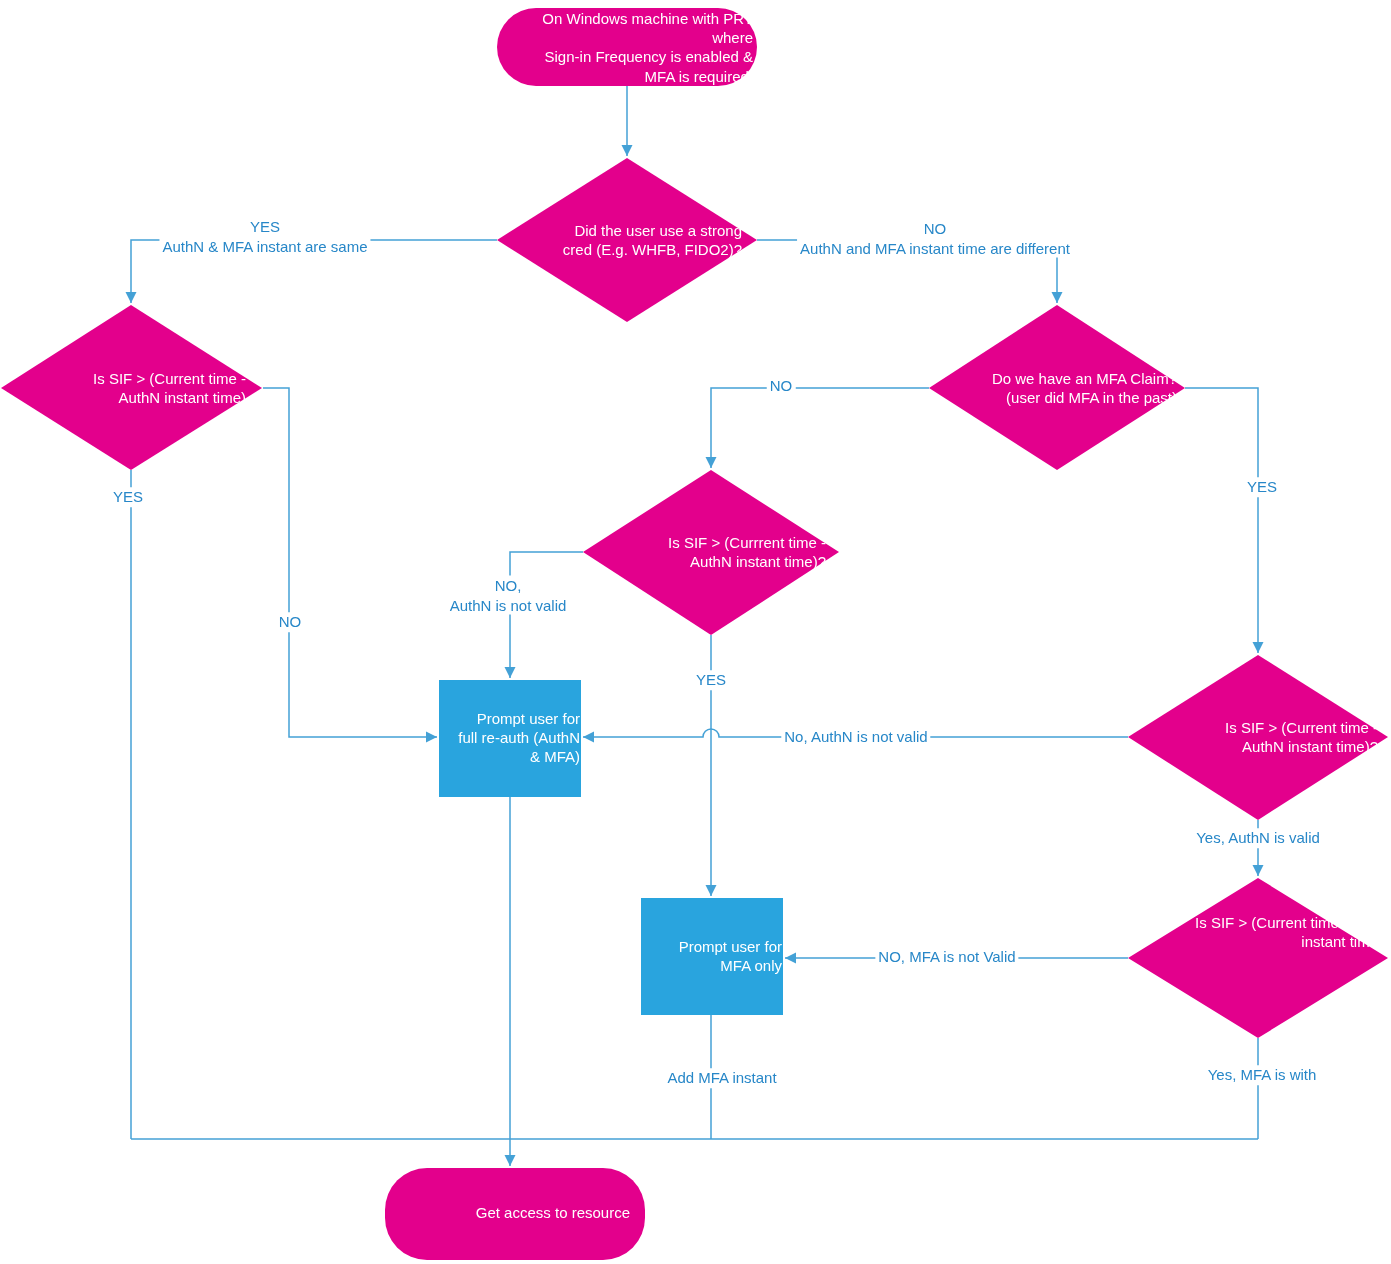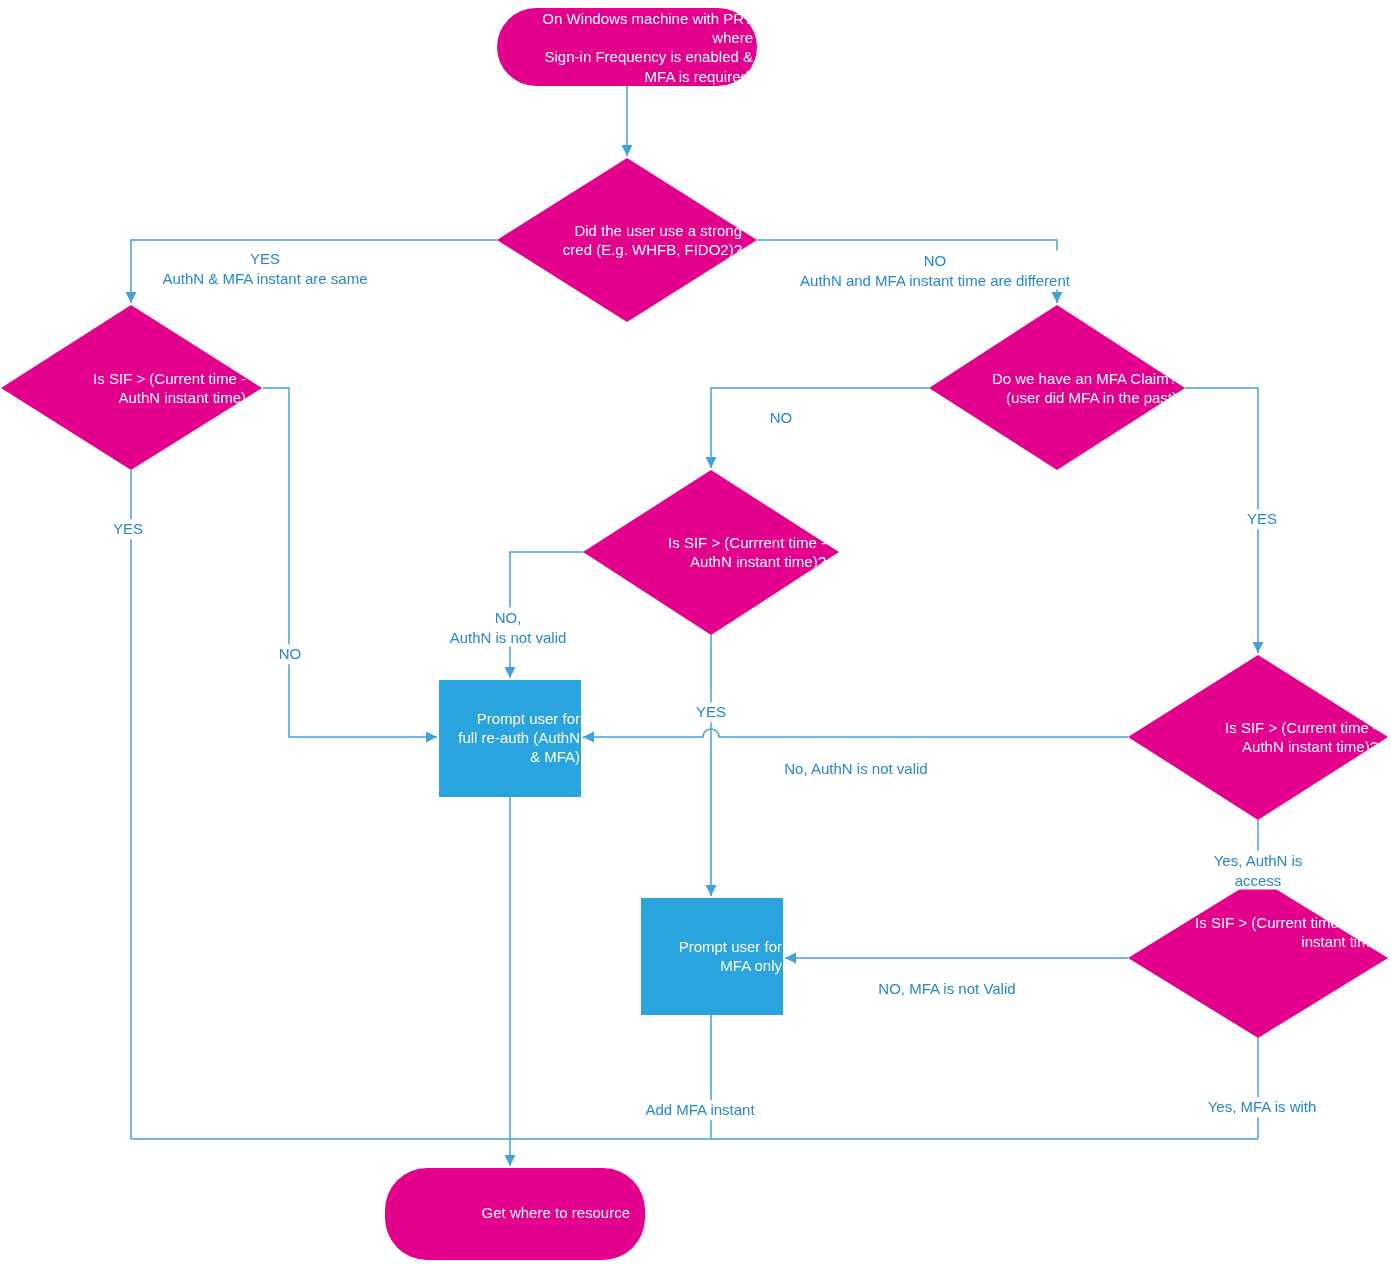--- a/index.html
+++ b/index.html
@@ -23,21 +23,21 @@
   .edge{stroke:var(--line-blue,#44a1d6);stroke-width:1.5;fill:none;}
   .node-text{
     position:absolute;transform:translate(-50%,-50%);
     color:#ffffff;text-align:right;white-space:pre-line;
     font-size:15px;line-height:1.28;pointer-events:none;
   }
   .edge-label{
     position:absolute;transform:translate(-50%,-50%);
     color:var(--label-blue,#2787c8);text-align:center;white-space:pre-line;
     font-size:15px;line-height:1.3;background:var(--background,#fff);
-    padding:0 3px;pointer-events:none;margin-top:32px;
+    padding:0 3px;pointer-events:none;
   }
 </style>
 </head>
 <body>
 
 <div id="canvas">
 
   <svg id="wires" width="1391" height="1264" viewBox="0 0 1391 1264">
     <defs>
       <marker id="arrow" viewBox="0 0 10 10" refX="10" refY="5" markerWidth="7.5" markerHeight="7.5" orient="auto-start-reverse">
@@ -89,32 +89,32 @@
 AuthN instant time)?</div>
   <div class="node-text" style="left:1258px;top:737px;width:240px">Is SIF &gt; (Current time -
 AuthN instant time)?</div>
   <div class="node-text" style="left:1258px;top:932px;width:250px">Is SIF &gt; (Current time - MFA
 instant time)</div>
   <div class="node-text" style="left:510px;top:738px;width:140px">Prompt user for
 full re-auth (AuthN
 &amp; MFA)</div>
   <div class="node-text" style="left:712px;top:956px;width:140px">Prompt user for
 MFA only</div>
-  <div class="node-text" style="left:510px;top:1213px;width:240px">Get where to resource</div>
+  <div class="node-text" style="left:510px;top:1213px;width:240px">Get access to resource</div>
 
   <div class="edge-label" style="left:265px;top:236px">YES
 AuthN &amp; MFA instant are same</div>
   <div class="edge-label" style="left:935px;top:238px">NO
 AuthN and MFA instant time are different</div>
   <div class="edge-label" style="left:128px;top:497px">YES</div>
   <div class="edge-label" style="left:290px;top:622px">NO</div>
   <div class="edge-label" style="left:781px;top:386px">NO</div>
   <div class="edge-label" style="left:1262px;top:487px">YES</div>
   <div class="edge-label" style="left:508px;top:595px">NO,
 AuthN is not valid</div>
   <div class="edge-label" style="left:711px;top:680px">YES</div>
   <div class="edge-label" style="left:856px;top:737px">No, AuthN is not valid</div>
-  <div class="edge-label" style="left:1258px;top:838px">Yes, AuthN is access</div>
+  <div class="edge-label" style="left:1258px;top:838px">Yes, AuthN is valid</div>
   <div class="edge-label" style="left:947px;top:957px">NO, MFA is not Valid</div>
   <div class="edge-label" style="left:1262px;top:1075px">Yes, MFA is with</div>
-  <div class="edge-label" style="left:700px;top:1078px">Add MFA instant</div>
+  <div class="edge-label" style="left:722px;top:1078px">Add MFA instant</div>
 
 </div>
 
 </body></html>

